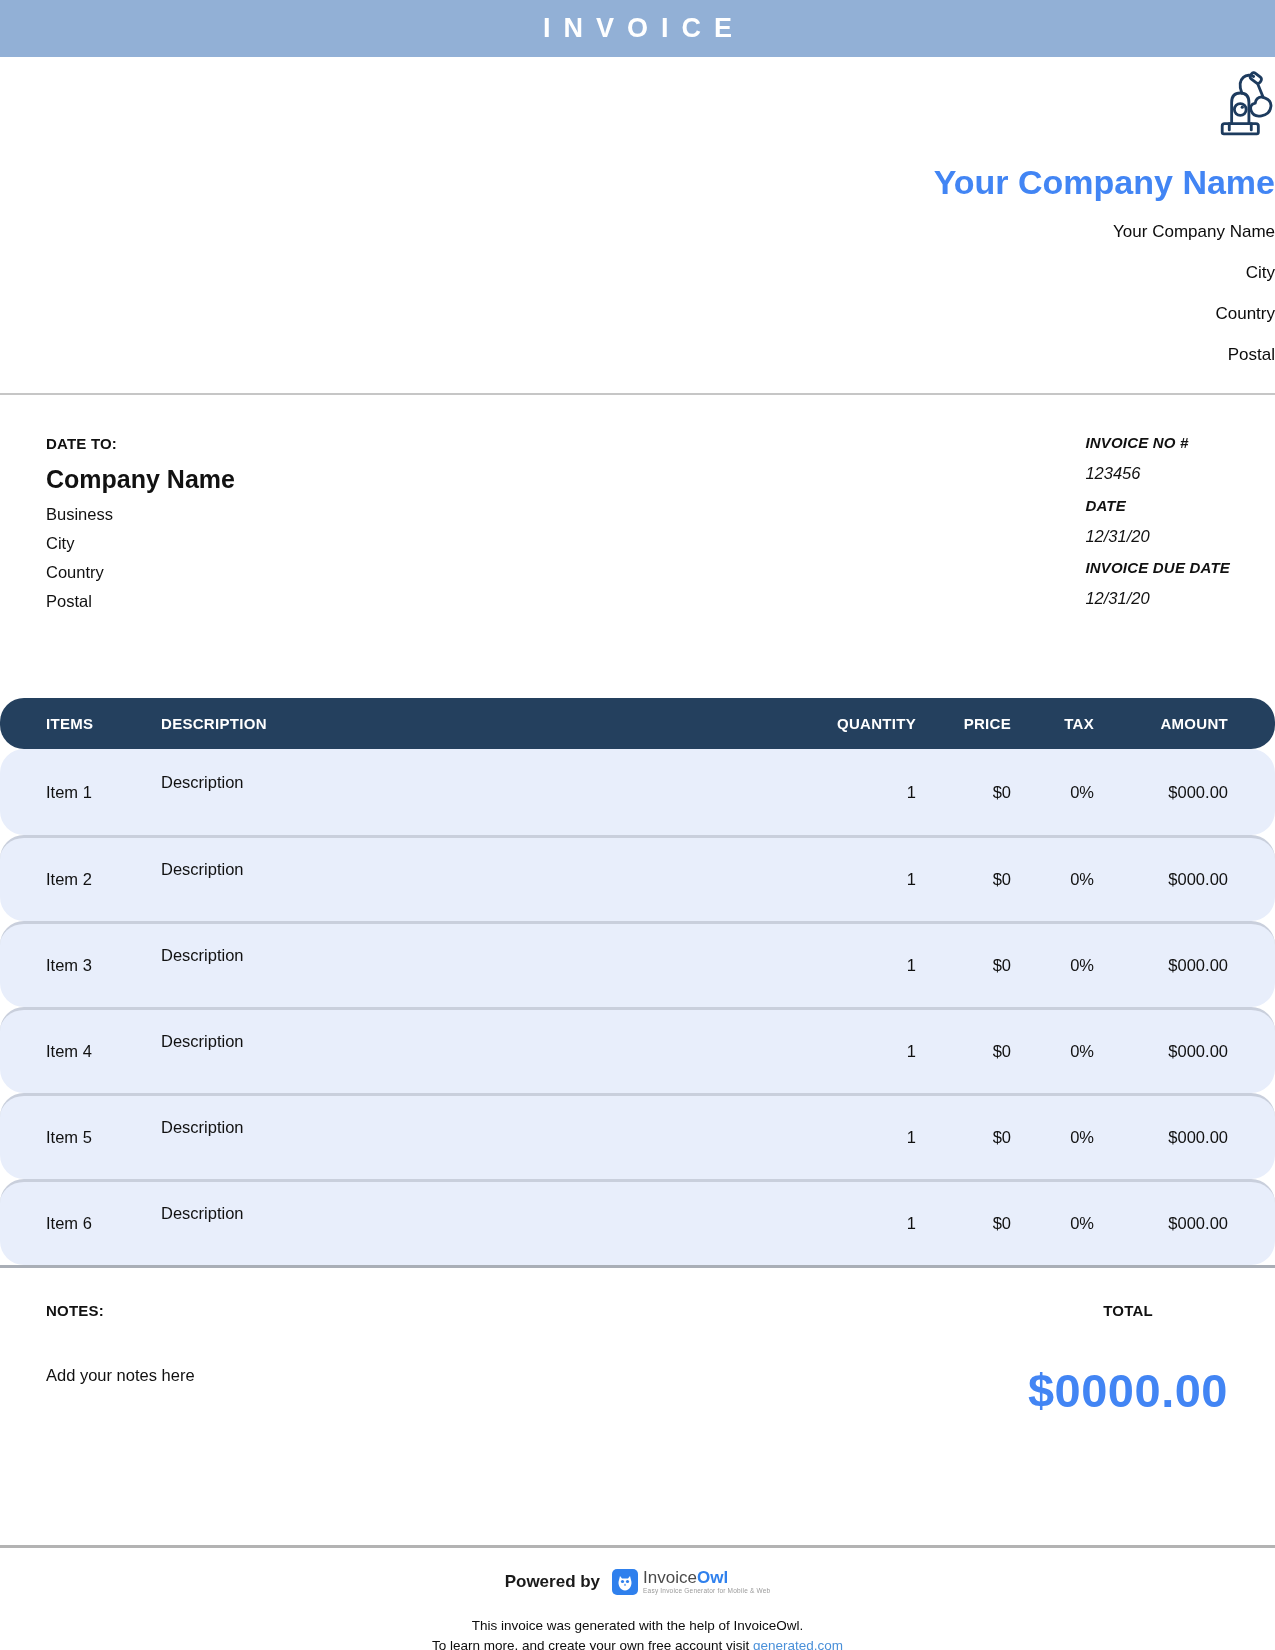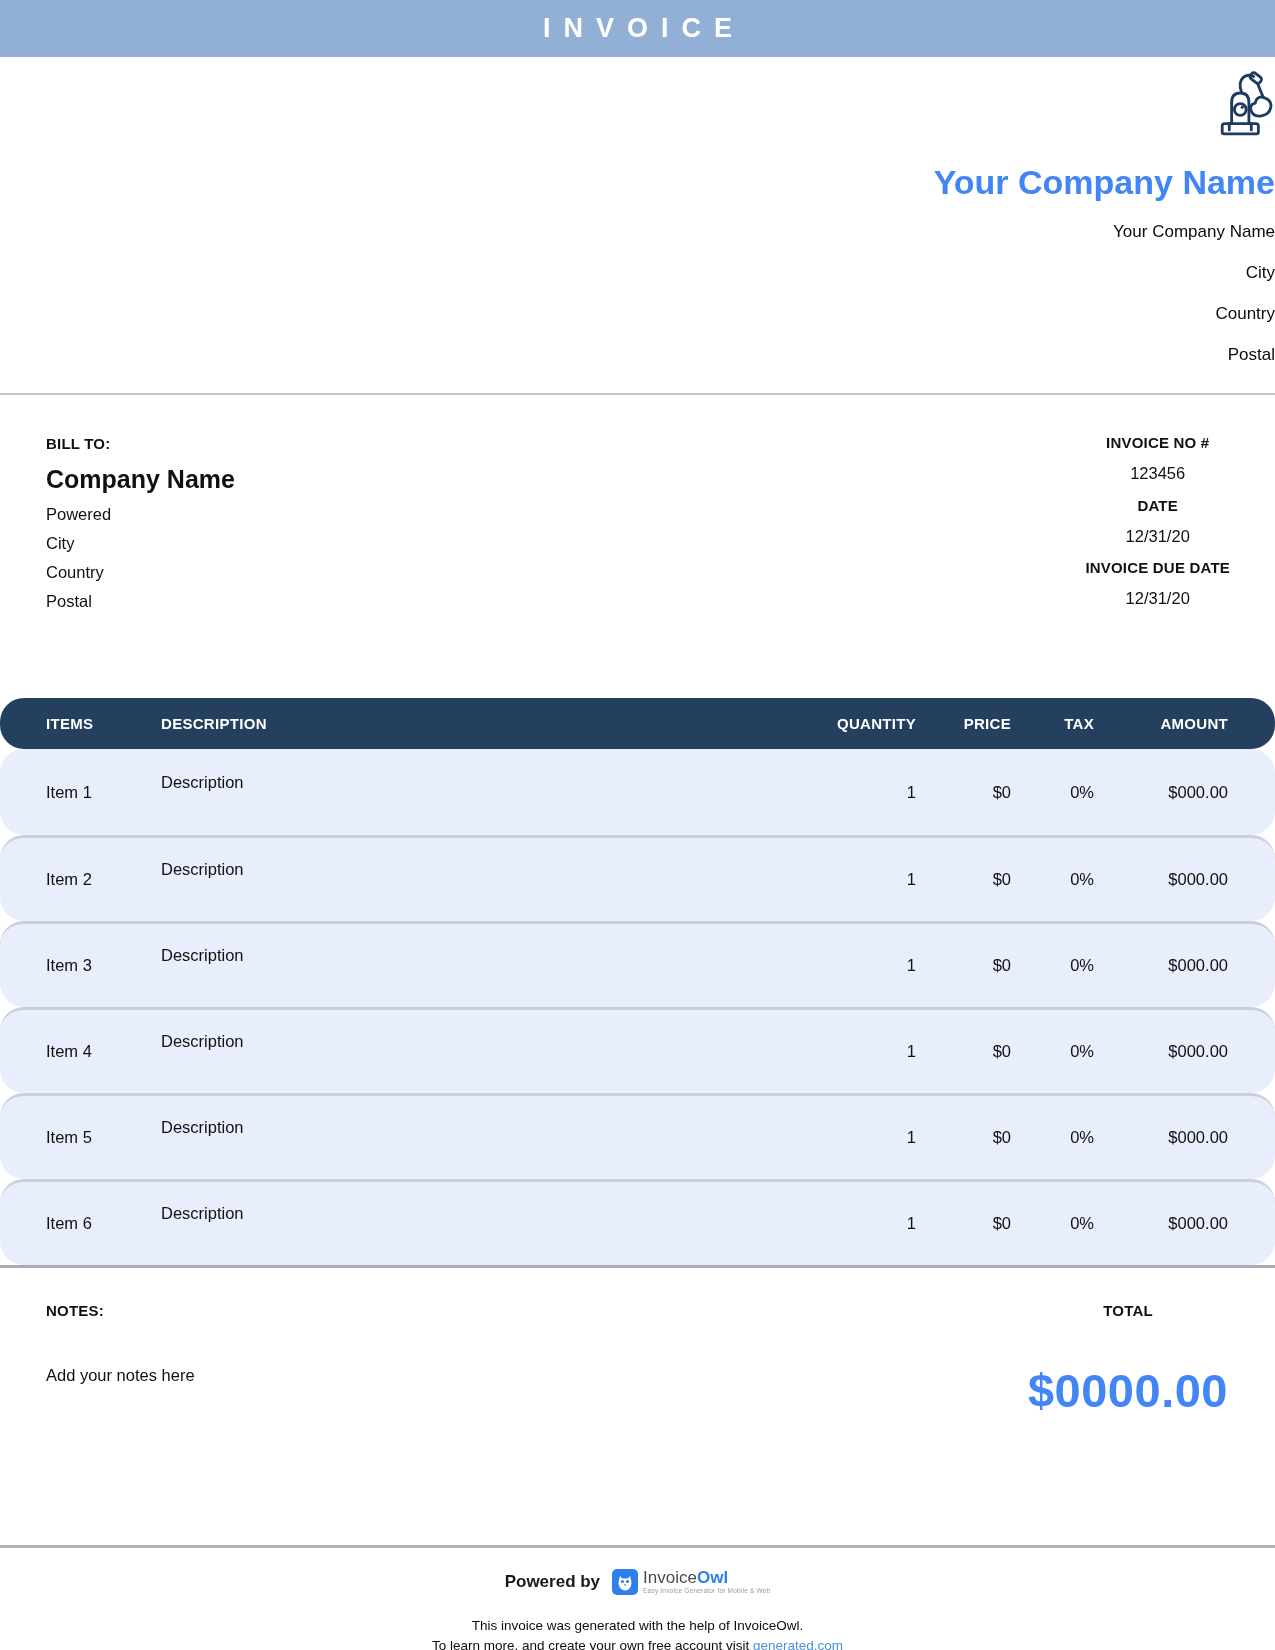--- a/index.html
+++ b/index.html
@@ -32,21 +32,21 @@
   .header-divider { margin-top:29px; border-top:2px solid #c6c6c6; }
 
   
   .billing-section {
     height:264px; padding:40px 45px 0 46px;
     display:flex; justify-content:space-between;
   }
   .bill-to-label { font-size:15px; font-weight:bold; letter-spacing:.2px; }
   .bill-company  { font-size:25px; font-weight:bold; margin-top:13px; }
   .bill-line     { font-size:16.5px; margin-top:11px; line-height:18px; }
-  .invoice-meta  { text-align:center; }
+  .invoice-meta  { text-align:left;font-style:italic; }
   .meta-label    { font-size:15px; font-weight:bold; line-height:15px; letter-spacing:.2px; }
   .meta-value    { font-size:16.5px; line-height:16.5px; margin-top:15px; }
   .meta-label + .meta-label, .meta-value + .meta-label { margin-top:16px; }
 
   
   .items-table { margin-top:39px; border-bottom:3px solid #a9aeb6; }
   .tbl-row {
     display:grid;
     grid-template-columns:161px 1fr 120px 95px 83px 181px;
     align-items:center;
@@ -124,23 +124,23 @@
   <div class="company-line">Your Company Name</div>
   <div class="company-line">City</div>
   <div class="company-line">Country</div>
   <div class="company-line">Postal</div>
 </div>
 
 <div class="header-divider"></div>
 
 <div class="billing-section">
   <div class="bill-to">
-    <div class="bill-to-label">BILL TO:</div>
+    <div class="bill-to-label">DATE TO:</div>
     <div class="bill-company">Company Name</div>
-    <div class="bill-line">Powered</div>
+    <div class="bill-line">Business</div>
     <div class="bill-line">City</div>
     <div class="bill-line">Country</div>
     <div class="bill-line">Postal</div>
   </div>
   <div class="invoice-meta">
     <div class="meta-label">INVOICE NO #</div>
     <div class="meta-value">123456</div>
     <div class="meta-label">DATE</div>
     <div class="meta-value">12/31/20</div>
     <div class="meta-label">INVOICE DUE DATE</div>

